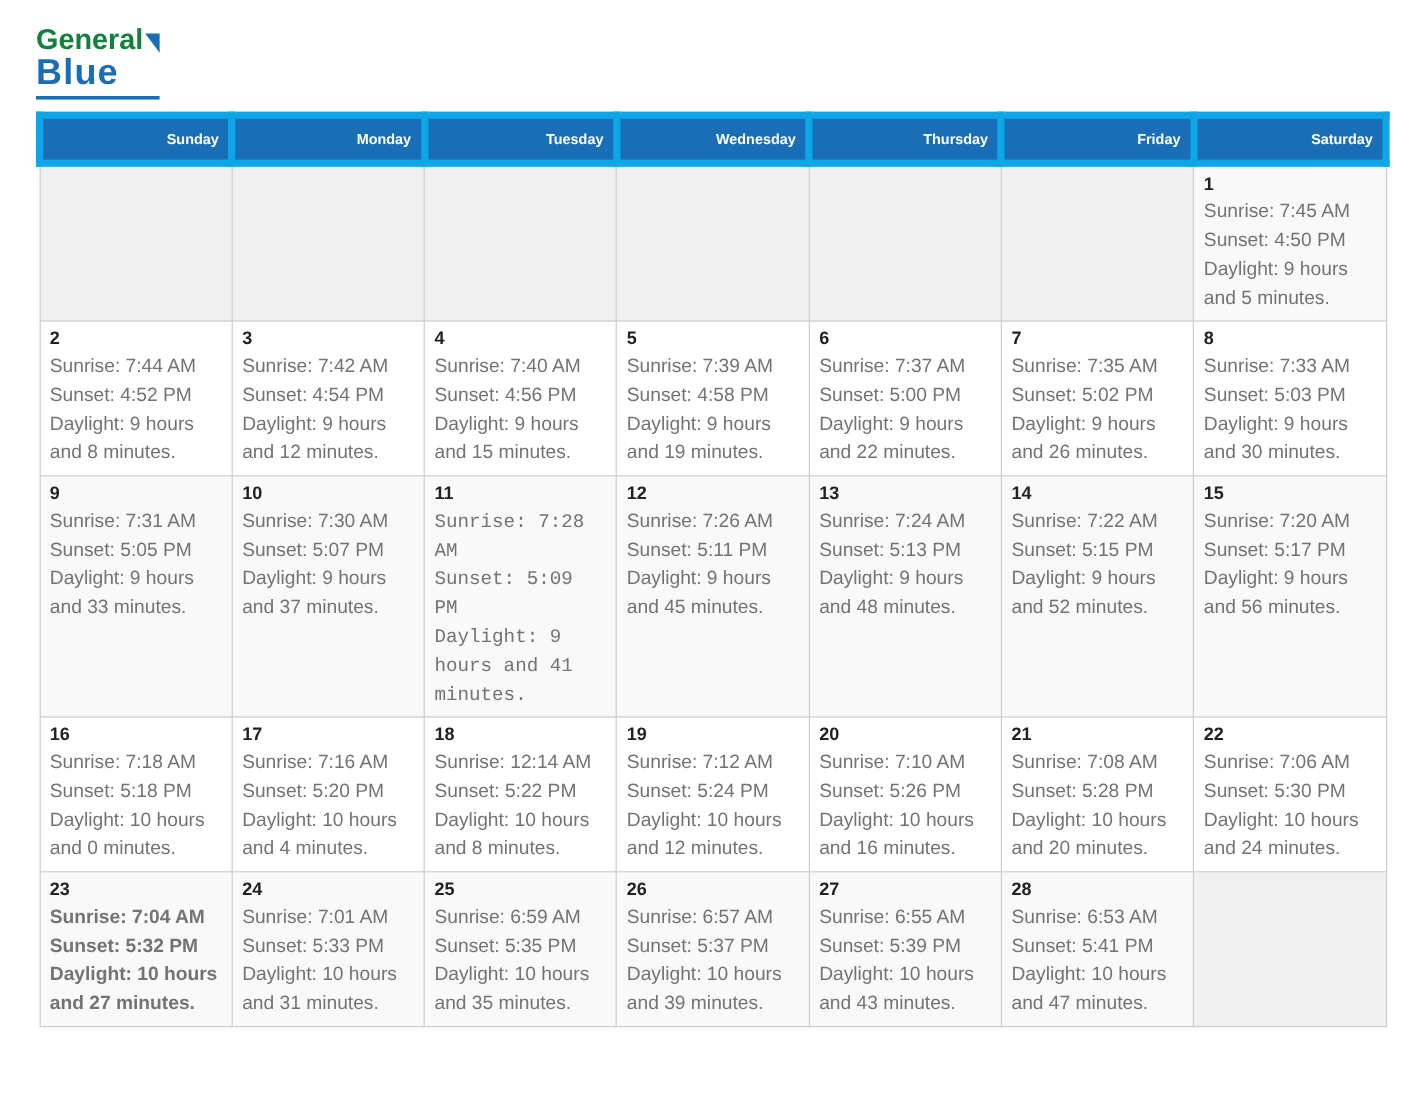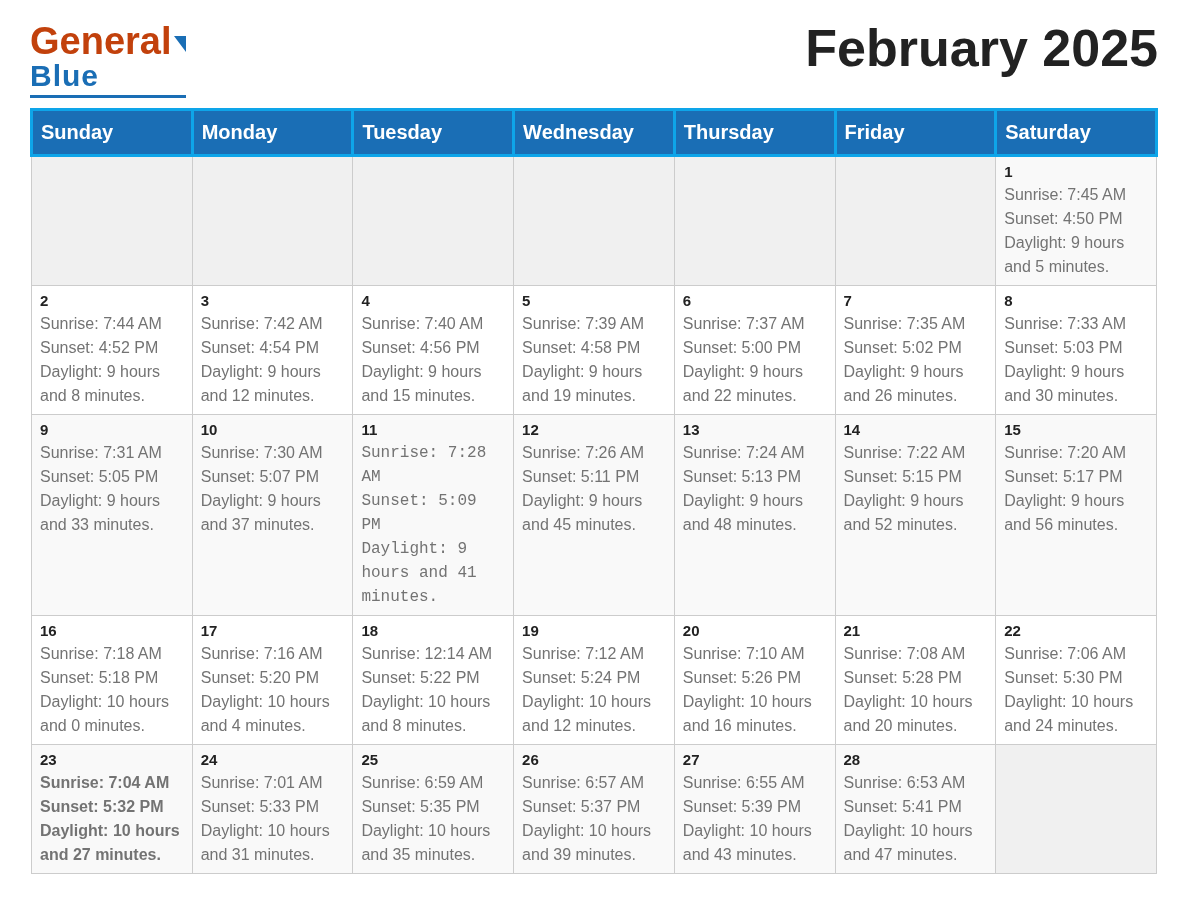--- a/index.html
+++ b/index.html
@@ -37,25 +37,25 @@
       margin-top: 4px;
     }
     .calendar {
       width: 100%;
       border-collapse: collapse;
       margin-top: 10px;
     }
     .calendar thead th {
       background: #1a6eb5;
       color: #fff;
-      font-size: 20px;
+      font-size: 12px;
       font-weight: bold;
       padding: 10px 8px;
-      text-align: left;
-      border: 3px solid #0ea5e9;
+      text-align: right;
+      border: 6px solid #0ea5e9;
     }
     .calendar tbody td {
       vertical-align: top;
       border: 1px solid #ccc;
       padding: 6px 8px;
       width: calc(100% / 7);
       min-height: 110px;
       font-size: 12.5px;
       color: #333;
       background: #fff;
@@ -81,31 +81,30 @@
     .empty-cell {
       background: #f0f0f0 !important;
     }
   </style>
 </head>
 <body>
 
 <div class="header">
   <div class="logo">
     <div style="display:flex;align-items:center;">
-      <span style="font-size:38px;font-weight:bold;color:#c2410c;">General</span>
+      <span style="font-size:24px;font-weight:bold;color:#15803d;">General</span>
       <span style="display:inline-block;width:0;height:0;border-left:12px solid transparent;border-right:0px solid transparent;border-top:16px solid #1a6eb5;margin-left:2px;margin-top:4px;"></span>
     </div>
     <div style="display:flex;align-items:center;margin-top:-4px;">
       <span style="font-size:30px;font-weight:bold;color:#1a6eb5;letter-spacing:1px;">Blue</span>
     </div>
     <div style="height:3px;background:#1a6eb5;width:100%;margin-top:2px;"></div>
   </div>
 
   <div class="title-block">
-    <div class="month-title">February 2025</div>
   </div>
 </div>
 
 <table class="calendar">
   <thead>
     <tr>
     <th>Sunday</th>
         <th>Monday</th>
         <th>Tuesday</th>
         <th>Wednesday</th>

